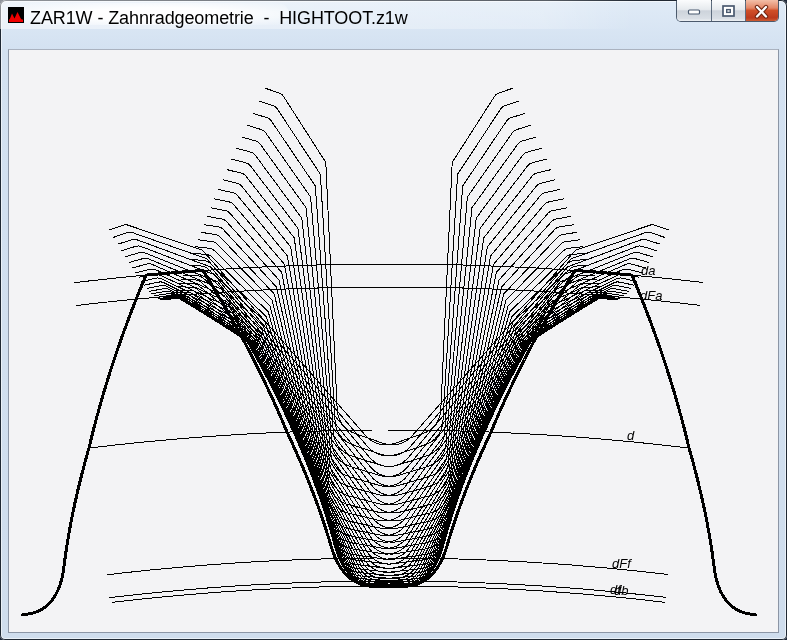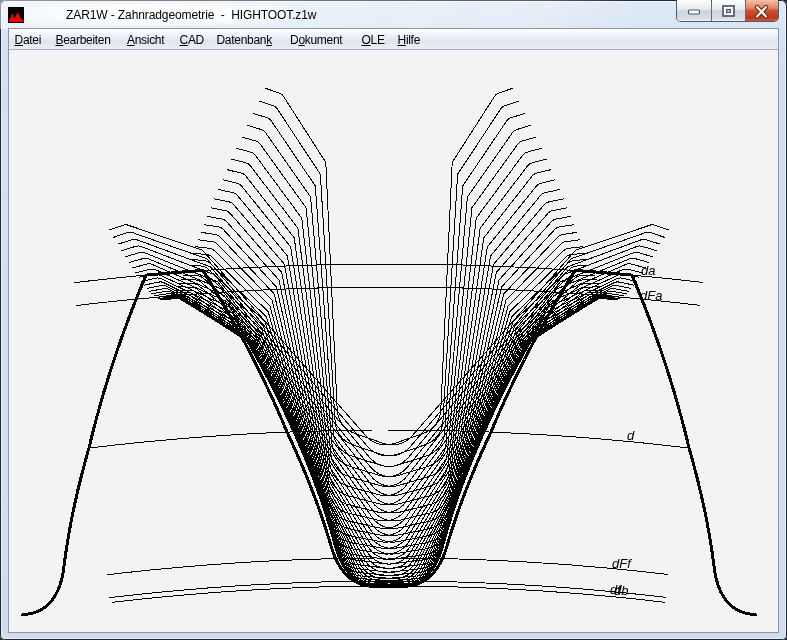--- a/index.html
+++ b/index.html
@@ -5,21 +5,21 @@
 #win{position:absolute;left:0;top:0;width:787px;height:640px;border-radius:6px 6px 5px 5px;
  background:linear-gradient(180deg,#e0ebf7 0%,#d3e1f1 8%,#cfdded 100%);
  box-shadow:inset 0 0 0 1px rgba(20,28,40,.95), inset 0 0 0 2px rgba(255,255,255,.55);
  font-family:"Liberation Sans",sans-serif;}
 #titlebar{position:absolute;left:0;top:0;width:100%;height:29px;}
 #sheen{position:absolute;left:0;top:0;width:660px;height:29px;
  background:linear-gradient(100deg,rgba(255,255,255,.5) 0%,rgba(255,255,255,.25) 82%,rgba(255,255,255,0) 96%);}
 #glow{position:absolute;left:21px;top:3px;width:268px;height:22px;border-radius:11px;
  background:radial-gradient(ellipse at 50% 50%,rgba(255,255,255,.95) 40%,rgba(255,255,255,0) 100%);}
 #icon{position:absolute;left:8px;top:7px;width:16px;height:16px;}
-#title{position:absolute;left:30px;top:7.5px;font-size:12px;letter-spacing:-0.1px;color:#000;white-space:pre;margin-left:36px;}
+#title{position:absolute;left:30px;top:7.5px;font-size:18px;letter-spacing:-0.1px;color:#000;white-space:pre;}
 #btns{position:absolute;left:677px;top:0;width:101px;height:21px;border-radius:0 0 4px 4px;overflow:hidden;
  box-shadow:0 0 0 1px rgba(40,55,75,.8);}
 .btn{position:absolute;top:0;height:21px;}
 #bmin{left:0;width:34px;background:linear-gradient(180deg,#fbfcfd 0%,#e6eaee 45%,#cdd3db 52%,#d9dee5 88%,#eef1f4 100%);}
 #bmax{left:35px;width:33px;background:linear-gradient(180deg,#fbfcfd 0%,#e6eaee 45%,#cdd3db 52%,#d9dee5 88%,#eef1f4 100%);}
 #bclose{left:69px;width:32px;background:linear-gradient(180deg,#f3bfa8 0%,#e38767 38%,#d04f28 50%,#bc3a1d 85%,#cd5c33 100%);}
 .sep{position:absolute;top:0;width:1px;height:21px;background:rgba(50,65,85,.75);}
 #menubar{position:absolute;left:8px;top:28px;width:771px;height:21px;
  background:linear-gradient(180deg,#ffffff 0%,#f2f5fa 25%,#dfe6f0 60%,#e9edf5 100%);
  border:1px solid #8b95a5;border-bottom:none;}
@@ -43,30 +43,20 @@
     <div class="sep" style="left:68px"></div>
     <div class="btn" id="bclose"></div>
     <svg width="101" height="21" style="position:absolute;left:0;top:0">
       <rect x="11.5" y="10" width="11" height="4" rx="1" fill="#fff" stroke="#4a5a70" stroke-width="1.2"></rect>
       <rect x="46" y="6" width="11" height="10" fill="#fff" stroke="#4a5a70" stroke-width="1.7"></rect>
       <rect x="49.7" y="9.6" width="3.6" height="2.8" fill="#fff" stroke="#4a5a70" stroke-width="1.4"></rect>
       <path d="M80 7 L89 16.5 M89 7 L80 16.5" stroke="#6e2410" stroke-width="4.4" stroke-linecap="round"></path>
       <path d="M80 7 L89 16.5 M89 7 L80 16.5" stroke="#fdfdfd" stroke-width="2.3" stroke-linecap="round"></path>
     </svg>
   </div>
- </div>
- <div id="menubar">
-<div class="mi" style="left:5.5px"><u>D</u>atei</div>
-<div class="mi" style="left:46.5px"><u>B</u>earbeiten</div>
-<div class="mi" style="left:118px"><u>A</u>nsicht</div>
-<div class="mi" style="left:170.5px"><u>C</u>AD</div>
-<div class="mi" style="left:207.5px">Datenban<u>k</u></div>
-<div class="mi" style="left:281px">D<u>o</u>kument</div>
-<div class="mi" style="left:352.5px"><u>O</u>LE</div>
-<div class="mi" style="left:388.5px"><u>H</u>ilfe</div>
  </div>
  <div id="canvas"></div>
 <svg width="770" height="583" viewBox="9 48 770 583" shape-rendering="crispEdges" style="position:absolute;left:9px;top:48px">
 <polyline points="73.8,282.7 89.5,280.9 105.1,279.2 120.8,277.5 136.5,276.0 152.2,274.5 167.9,273.2 183.6,271.9 199.3,270.8 215.1,269.7 230.8,268.7 246.5,267.8 262.3,267.0 278.0,266.3 293.8,265.7 309.5,265.2 325.3,264.8 341.0,264.4 356.8,264.2 372.6,264.1 388.3,264.0 404.1,264.0 419.9,264.2 435.6,264.4 451.4,264.7 467.1,265.1 482.9,265.7 498.6,266.3 514.4,267.0 530.1,267.7 545.9,268.6 561.6,269.6 577.3,270.7 593.0,271.8 608.8,273.1 624.5,274.4 640.2,275.9 655.9,277.4 671.5,279.0 687.2,280.7 702.9,282.5" fill="none" stroke="#000" stroke-width="1"></polyline>
 <polyline points="76.5,305.5 92.0,303.7 107.6,302.0 123.1,300.4 138.6,298.9 154.2,297.5 169.7,296.1 185.3,294.9 200.9,293.7 216.4,292.6 232.0,291.7 247.6,290.8 263.2,290.0 278.8,289.3 294.4,288.7 310.0,288.2 325.6,287.8 341.2,287.4 356.8,287.2 372.5,287.1 388.1,287.0 403.7,287.0 419.3,287.2 434.9,287.4 450.5,287.7 466.1,288.1 481.7,288.6 497.3,289.2 512.9,289.9 528.5,290.7 544.1,291.6 559.7,292.5 575.3,293.6 590.9,294.7 606.4,296.0 622.0,297.3 637.5,298.7 653.1,300.2 668.6,301.8 684.1,303.5 699.6,305.3" fill="none" stroke="#000" stroke-width="1"></polyline>
 <polyline points="87.2,448.3 102.2,446.5 117.2,444.8 132.2,443.2 147.3,441.7 162.3,440.3 177.3,439.0 192.4,437.7 207.4,436.6 222.5,435.6 237.5,434.6 252.6,433.7 267.7,432.9 282.8,432.3 297.8,431.7 312.9,431.2 328.0,430.7 343.1,430.4 358.2,430.2 373.3,430.0 388.4,430.0 403.5,430.0 418.6,430.2 433.7,430.4 448.7,430.7 463.8,431.1 478.9,431.6 494.0,432.2 509.1,432.9 524.2,433.7 539.2,434.5 554.3,435.5 569.3,436.5 584.4,437.6 599.4,438.9 614.5,440.2 629.5,441.6 644.5,443.1 659.5,444.7 674.5,446.4 689.5,448.1" fill="none" stroke="#000" stroke-width="1"></polyline>
 <polyline points="107.4,574.8 121.4,573.1 135.3,571.6 149.3,570.1 163.3,568.8 177.3,567.5 191.3,566.3 205.3,565.1 219.3,564.1 233.3,563.1 247.4,562.2 261.4,561.4 275.4,560.7 289.5,560.1 303.5,559.5 317.6,559.1 331.6,558.7 345.7,558.4 359.7,558.2 373.8,558.0 387.8,558.0 401.9,558.0 415.9,558.2 430.0,558.4 444.0,558.6 458.1,559.0 472.1,559.5 486.2,560.0 500.2,560.6 514.2,561.3 528.3,562.1 542.3,563.0 556.3,563.9 570.3,564.9 584.3,566.1 598.4,567.3 612.3,568.5 626.3,569.9 640.3,571.4 654.3,572.9 668.2,574.5" fill="none" stroke="#000" stroke-width="1"></polyline>
 <polyline points="109.0,597.8 122.8,596.1 136.7,594.6 150.6,593.1 164.5,591.8 178.4,590.5 192.3,589.3 206.2,588.1 220.1,587.1 234.0,586.1 248.0,585.2 261.9,584.4 275.8,583.7 289.8,583.1 303.7,582.5 317.7,582.1 331.6,581.7 345.6,581.4 359.6,581.2 373.5,581.1 387.5,581.0 401.4,581.0 415.4,581.1 429.3,581.3 443.3,581.6 457.3,582.0 471.2,582.4 485.2,583.0 499.1,583.6 513.0,584.3 527.0,585.1 540.9,585.9 554.8,586.9 568.8,587.9 582.7,589.0 596.6,590.2 610.5,591.5 624.4,592.8 638.3,594.3 652.1,595.8 666.0,597.4" fill="none" stroke="#000" stroke-width="1"></polyline>
 <polyline points="111.9,602.4 125.7,600.8 139.5,599.3 153.2,597.9 167.1,596.5 180.9,595.3 194.7,594.1 208.5,593.0 222.3,591.9 236.2,591.0 250.0,590.1 263.9,589.3 277.7,588.6 291.6,588.0 305.4,587.5 319.3,587.0 333.2,586.7 347.0,586.4 360.9,586.2 374.8,586.0 388.6,586.0 402.5,586.0 416.4,586.2 430.3,586.4 444.1,586.6 458.0,587.0 471.9,587.5 485.7,588.0 499.6,588.6 513.4,589.3 527.3,590.1 541.1,590.9 555.0,591.9 568.8,592.9 582.6,594.0 596.4,595.2 610.2,596.5 624.1,597.8 637.8,599.2 651.6,600.8 665.4,602.4" fill="none" stroke="#000" stroke-width="1"></polyline>
 <polyline points="108.8,230.2 122.9,225.2 124.2,224.9 125.5,224.7 126.8,224.8 128.1,225.2 202.5,250.2 366.2,436.2 369.0,438.9 372.1,441.1 375.5,442.9 379.2,444.2 383.0,444.9 386.8,445.0 390.6,444.5 394.4,443.5 408.9,438.4 408.9,438.4 423.5,433.3 427.0,431.8 430.3,429.7 433.2,427.2 435.7,424.3 437.8,421.0 439.3,417.5 440.4,413.8 440.8,410.0 452.2,162.4 494.5,96.4 495.3,95.3 496.3,94.4 497.4,93.7 498.6,93.1 512.8,88.2" fill="none" stroke="#000" stroke-width="1"></polyline>

